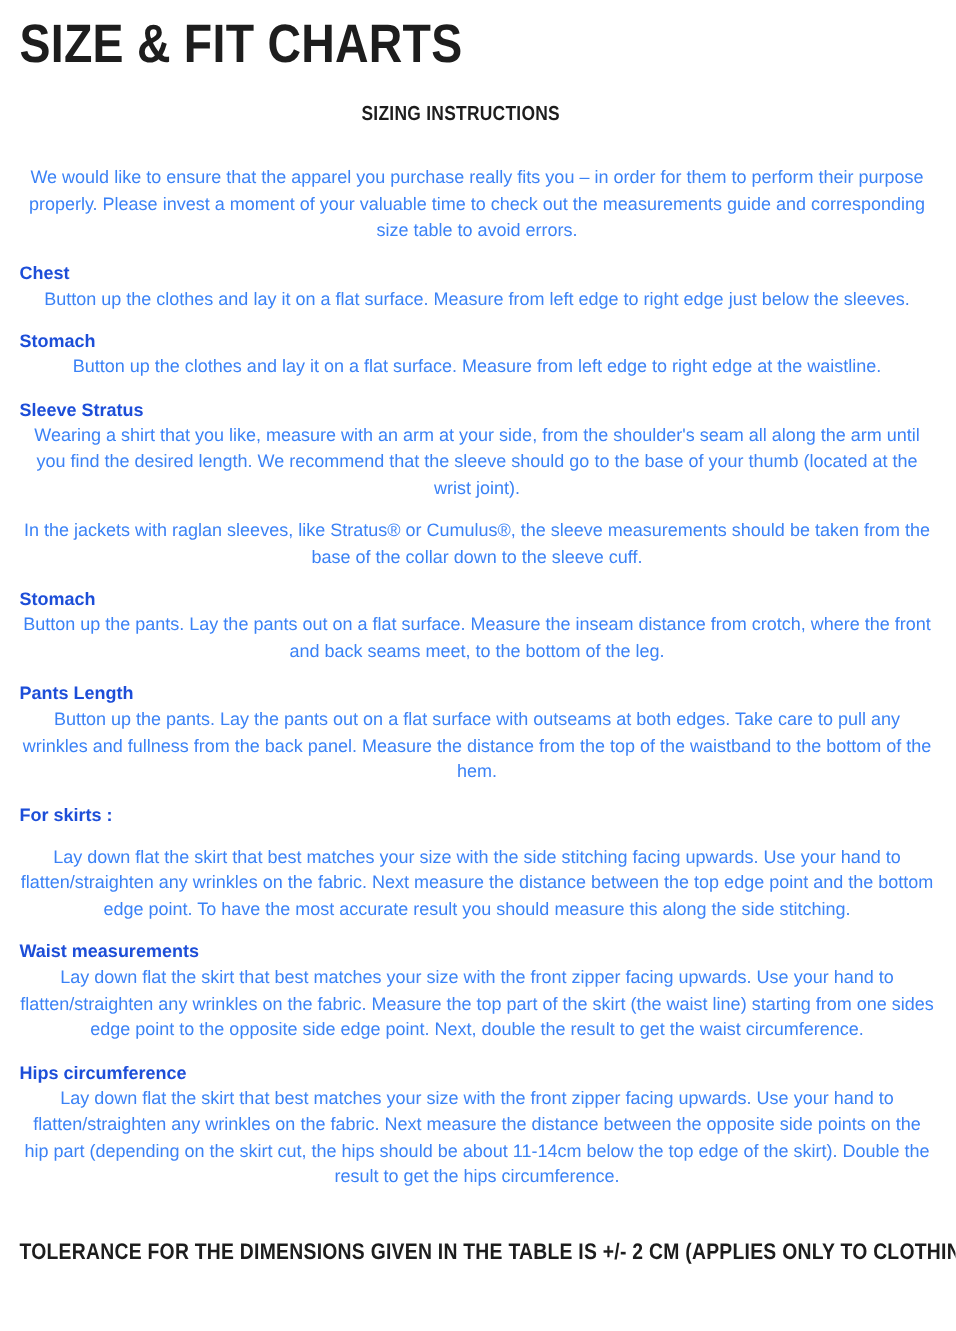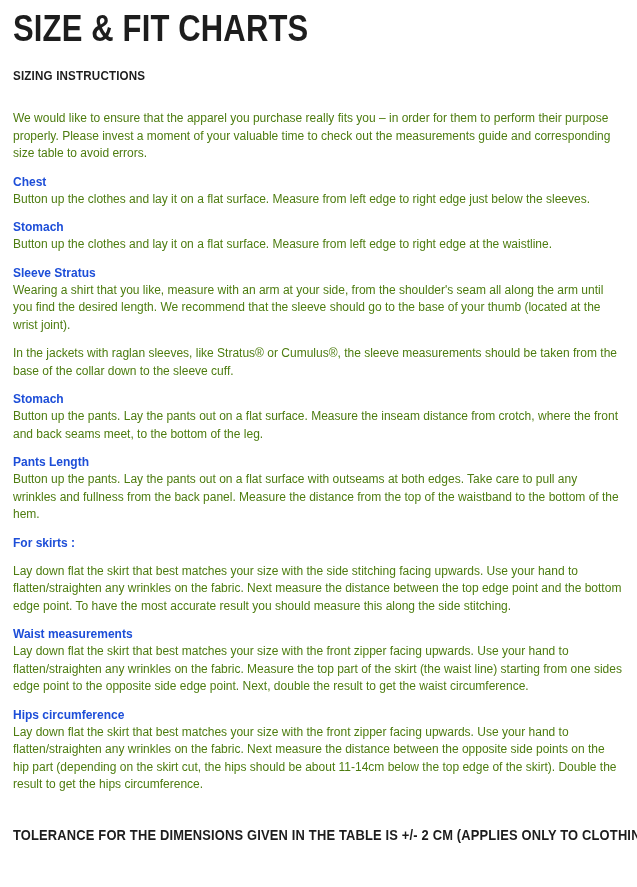--- a/index.html
+++ b/index.html
@@ -28,27 +28,29 @@
     color: #1d1d1d;
     margin: 2px 0 24px 0;
     line-height: 30px;
   }
   h2.section-heading {
     font-size: 13.5px;
     font-weight: bold;
     color: #1d1d1d;
     margin: 0 0 26px 0;
     line-height: 16px;
+    text-align: center;
   }
   p.body-text {
     font-size: 12px;
     line-height: 17.5px;
-    color: #4d7c0f;
+    color: #3b82f6;
     margin: 0 0 11px 0;
     white-space: pre-line;
+    text-align: center;
   }
   .measure-item { margin: 0 0 11px 0; }
   .measure-item h3 {
     font-size: 12px;
     font-weight: bold;
     color: #1d4ed8;
     line-height: 17px;
     margin: 0;
   }
   .measure-item p { margin: 0; }

